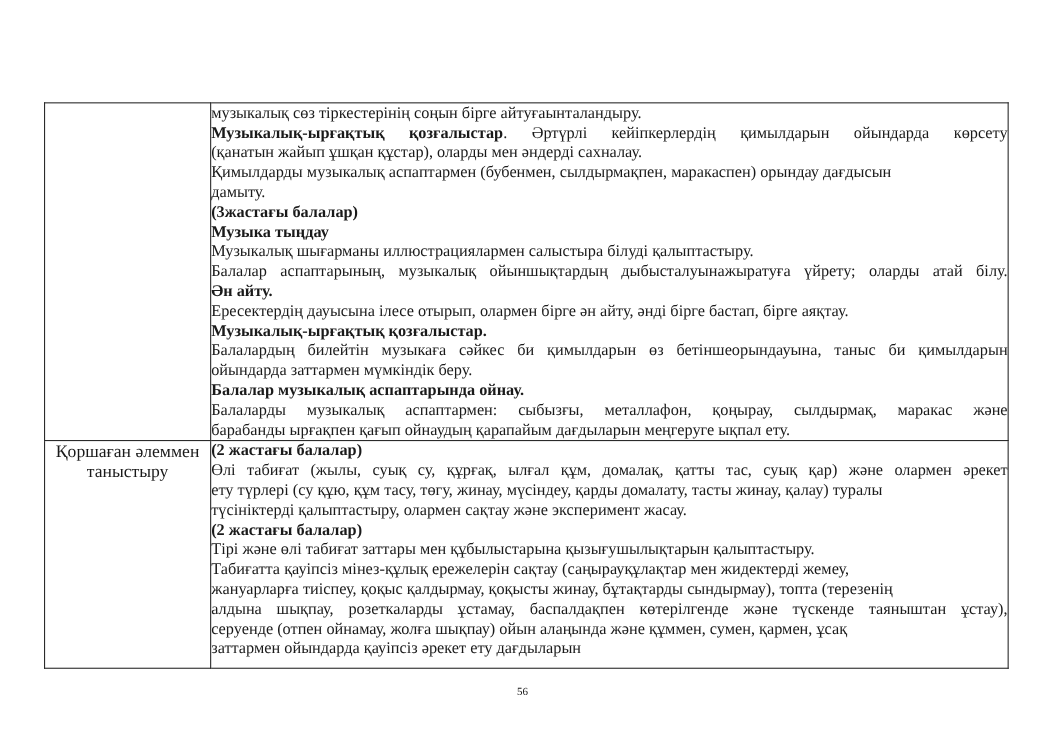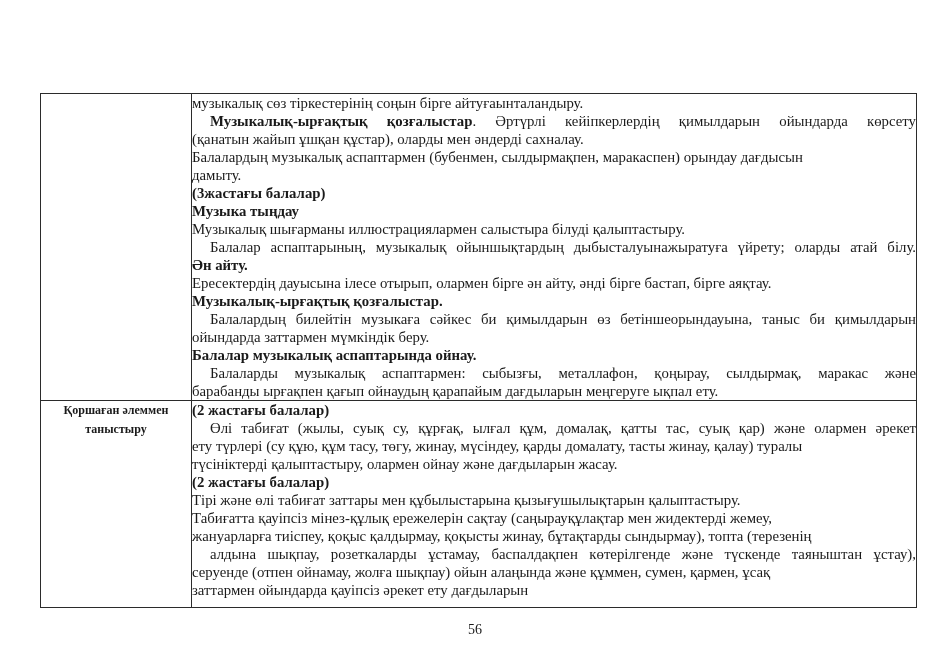--- a/index.html
+++ b/index.html
@@ -43,51 +43,50 @@
   tr.row1{height:307px;}
   tr.row2{height:207px;}
   .line{
     font-size:14.8px;
     line-height:18px;
     white-space:normal;
   }
   .line.justify{
     text-align:justify;
     text-align-last:justify;
-    margin-left:18px;
   }
   .bold{font-weight:bold;}
   .hline{
-    font-size:12px;
+    font-size:16px;
     line-height:19px;
-    font-weight:bold;
+    font-weight:normal;
   }
   .page-number{
     position:absolute;
     left:0;right:0;
     top:622px;
     text-align:center;
-    font-size:14px;
+    font-size:10px;
     line-height:16px;
   }
 </style>
 </head>
 <body>
 
 <div class="sheet">
 
   <table class="doc-table">
     <tbody>
         <tr class="row1">
       <td class="hcell"></td>
       <td class="ccell">
             <div class="line"><span>музыкалық сөз тіркестерінің соңын бірге айтуғаынталандыру.</span></div>
             <div class="line justify"><span class="bold">Музыкалық-ырғақтық қозғалыстар</span><span>. Әртүрлі кейіпкерлердің қимылдарын ойындарда көрсету</span></div>
             <div class="line"><span>(қанатын жайып ұшқан құстар), оларды мен әндерді сахналау.</span></div>
-            <div class="line"><span>Балалардың музыкалық аспаптармен (бубенмен, сылдырмақпен, маракаспен) орындау дағдысын</span></div>
+            <div class="line"><span>Қимылдарды музыкалық аспаптармен (бубенмен, сылдырмақпен, маракаспен) орындау дағдысын</span></div>
             <div class="line"><span>дамыту.</span></div>
             <div class="line"><span class="bold">(3жастағы балалар)</span></div>
             <div class="line"><span class="bold">Музыка тыңдау</span></div>
             <div class="line"><span>Музыкалық шығарманы иллюстрациялармен салыстыра білуді қалыптастыру.</span></div>
             <div class="line justify"><span>Балалар аспаптарының, музыкалық ойыншықтардың дыбысталуынажыратуға үйрету; оларды атай білу.</span></div>
             <div class="line"><span class="bold">Ән айту.</span></div>
             <div class="line"><span>Ересектердің дауысына ілесе отырып, олармен бірге ән айту, әнді бірге бастап, бірге аяқтау.</span></div>
             <div class="line"><span class="bold">Музыкалық-ырғақтық қозғалыстар.</span></div>
             <div class="line justify"><span>Балалардың билейтін музыкаға сәйкес би қимылдарын өз бетіншеорындауына, таныс би қимылдарын</span></div>
             <div class="line"><span>ойындарда заттармен мүмкіндік беру.</span></div>
@@ -98,21 +97,21 @@
     </tr>
     <tr class="row2">
       <td class="hcell">
             <div class="hline">Қоршаған әлеммен</div>
             <div class="hline">таныстыру</div>
           </td>
       <td class="ccell">
             <div class="line"><span class="bold">(2 жастағы балалар)</span></div>
             <div class="line justify"><span>Өлі табиғат (жылы, суық су, құрғақ, ылғал құм, домалақ, қатты тас, суық қар) және олармен әрекет</span></div>
             <div class="line"><span>ету түрлері (су құю, құм тасу, төгу, жинау, мүсіндеу, қарды домалату, тасты жинау, қалау) туралы</span></div>
-            <div class="line"><span>түсініктерді қалыптастыру, олармен ойнау және дағдыларын жасау.</span></div>
+            <div class="line"><span>түсініктерді қалыптастыру, олармен сақтау және эксперимент жасау.</span></div>
             <div class="line"><span class="bold">(2 жастағы балалар)</span></div>
             <div class="line"><span>Тірі және өлі табиғат заттары мен құбылыстарына қызығушылықтарын қалыптастыру.</span></div>
             <div class="line"><span>Табиғатта қауіпсіз мінез-құлық ережелерін сақтау (саңырауқұлақтар мен жидектерді жемеу,</span></div>
             <div class="line"><span>жануарларға тиіспеу, қоқыс қалдырмау, қоқысты жинау, бұтақтарды сындырмау), топта (терезенің</span></div>
             <div class="line justify"><span>алдына шықпау, розеткаларды ұстамау, баспалдақпен көтерілгенде және түскенде таяныштан ұстау),</span></div>
             <div class="line"><span>серуенде (отпен ойнамау, жолға шықпау) ойын алаңында және құммен, сумен, қармен, ұсақ</span></div>
             <div class="line"><span>заттармен ойындарда қауіпсіз әрекет ету дағдыларын</span></div>
           </td>
     </tr>
   </tbody>

